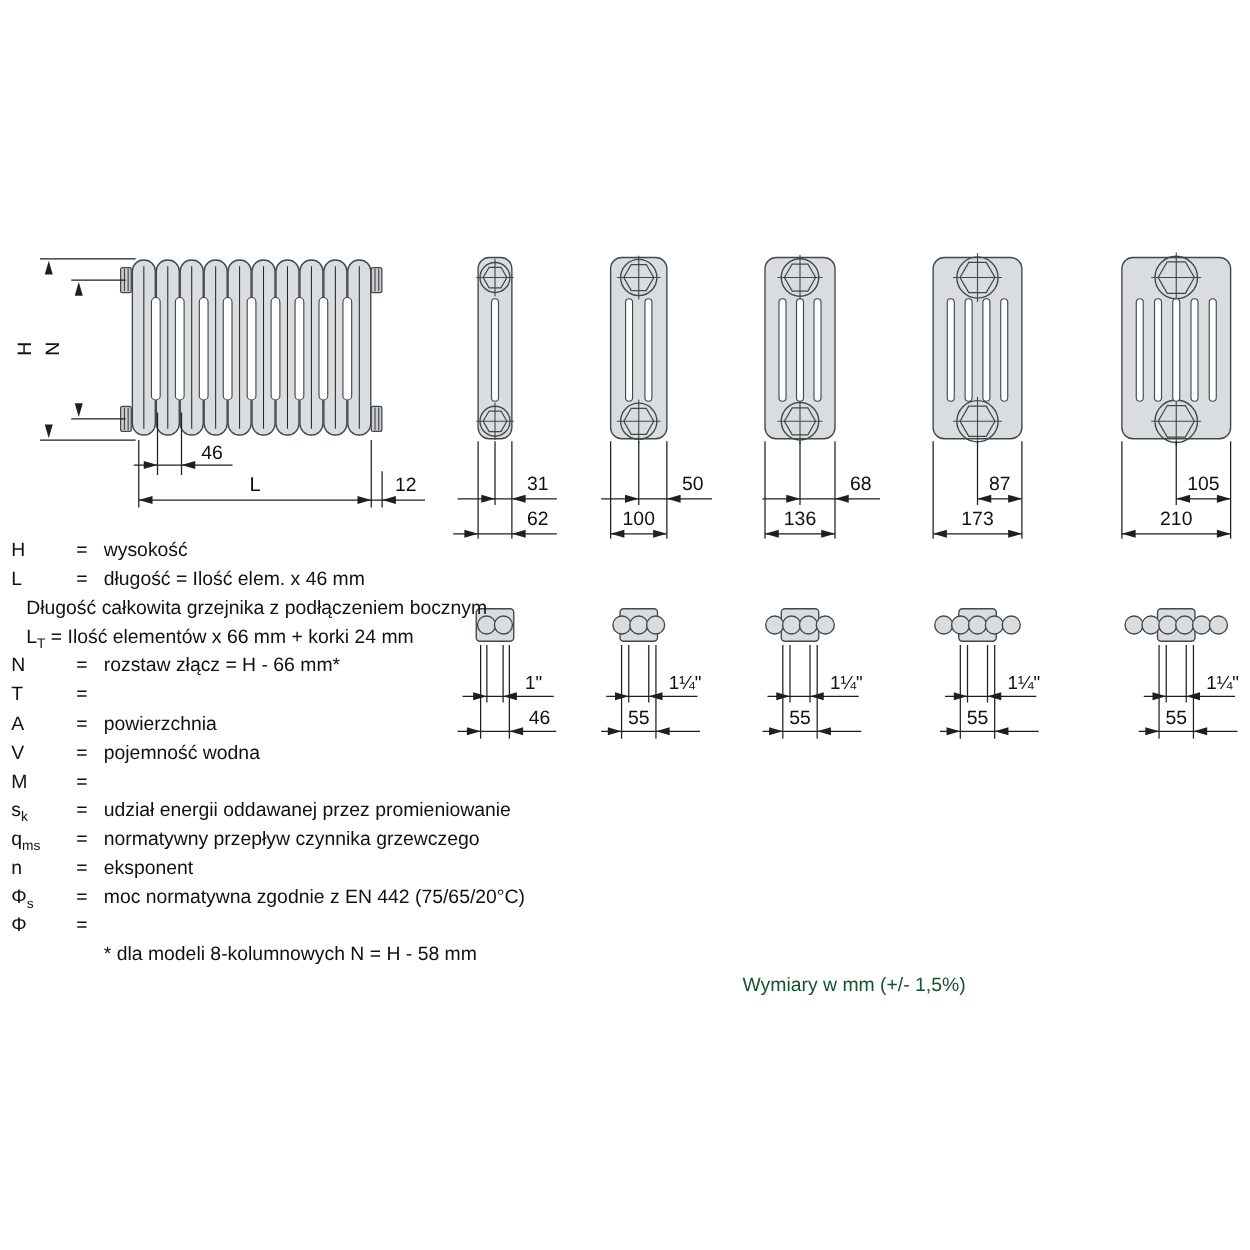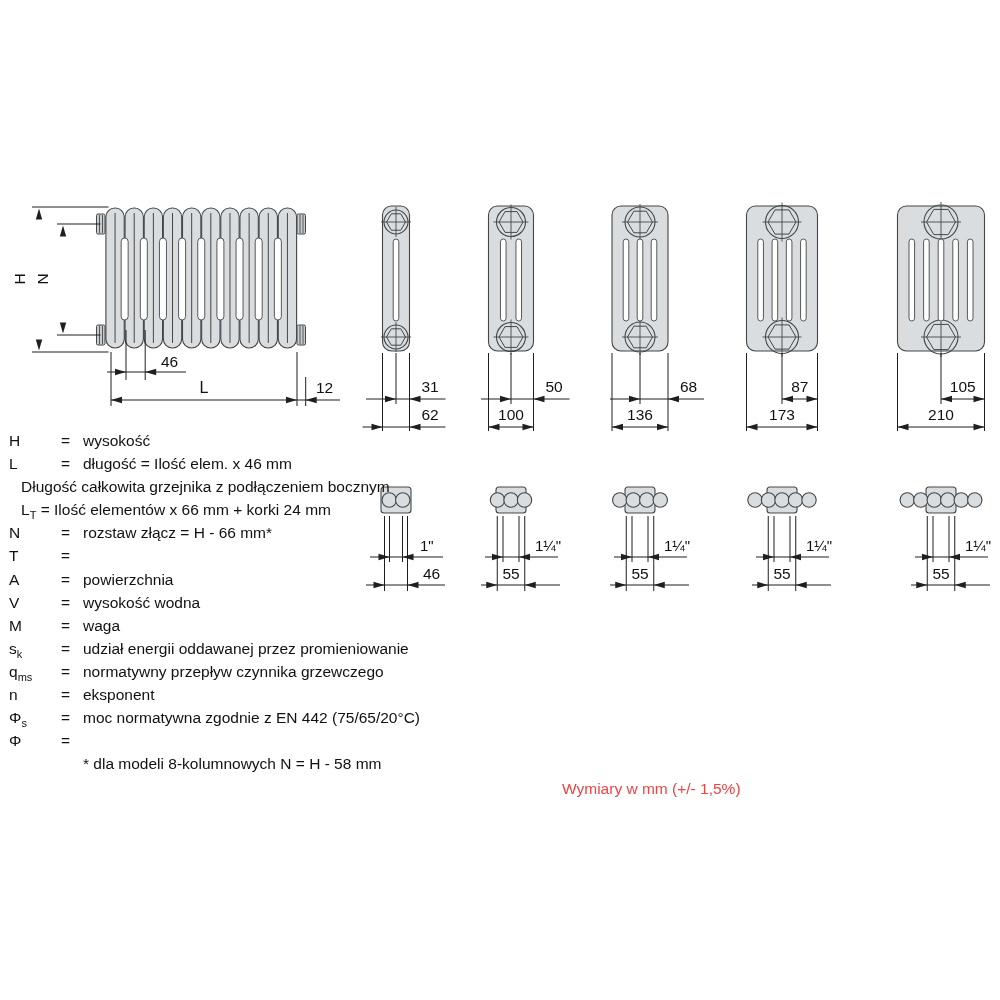--- a/index.html
+++ b/index.html
@@ -5,21 +5,21 @@
   html,body{margin:0;padding:0;background:#ffffff;}
   .page{position:relative;width:1000px;height:1000px;background:#ffffff;overflow:hidden;
         font-family:"Liberation Sans", sans-serif;color:#111;}
   #diagram{position:absolute;left:0;top:0;}
   .legend{position:absolute;left:9px;top:429px;width:620px;font-size:15.5px;line-height:23.1px;color:#111;}
   .lrow{display:grid;grid-template-columns:52px 22px auto;}
   .lrow .wide{grid-column:1 / -1;margin-left:12px;}
   .lrow .indent{grid-column:1 / -1;padding-left:74px;}
   .sym{white-space:nowrap;}
   sub.s{font-size:11px;line-height:0;}
-  .footnote{position:absolute;left:562px;top:780px;font-size:15.5px;color:#ef4444;}
+  .footnote{position:absolute;left:594px;top:780px;font-size:15.5px;color:#14532d;}
   svg text{font-family:"Liberation Sans", sans-serif;fill:#111;}
 </style>
 </head>
 <body>
 
 <div class="page">
   <svg id="diagram" width="1000" height="1000" viewBox="0 0 1000 1000">
       <rect x="105.9" y="208" width="18.349999999999998" height="140" rx="9" ry="9" fill="#dadddf" stroke="#42474b" stroke-width="1.1"></rect>
       <line x1="115.075" y1="213" x2="115.075" y2="343" stroke="#1f1f1f" stroke-width="0.8"></line>
       <rect x="125.05000000000001" y="208" width="18.349999999999998" height="140" rx="9" ry="9" fill="#dadddf" stroke="#42474b" stroke-width="1.1"></rect>
@@ -316,26 +316,25 @@
         <span class="eq">=</span>
       </div>
     <div class="lrow">
         <span class="sym"><span>A</span></span>
         <span class="eq">=</span>
         <span class="def">powierzchnia</span>
       </div>
     <div class="lrow">
         <span class="sym"><span>V</span></span>
         <span class="eq">=</span>
-        <span class="def">wysokość wodna</span>
+        <span class="def">pojemność wodna</span>
       </div>
     <div class="lrow">
         <span class="sym"><span>M</span></span>
         <span class="eq">=</span>
-        <span class="def">waga</span>
       </div>
     <div class="lrow">
         <span class="sym"><span>s</span><sub class="s">k</sub></span>
         <span class="eq">=</span>
         <span class="def">udział energii oddawanej przez promieniowanie</span>
       </div>
     <div class="lrow">
         <span class="sym"><span>q</span><sub class="s">ms</sub></span>
         <span class="eq">=</span>
         <span class="def">normatywny przepływ czynnika grzewczego</span>

